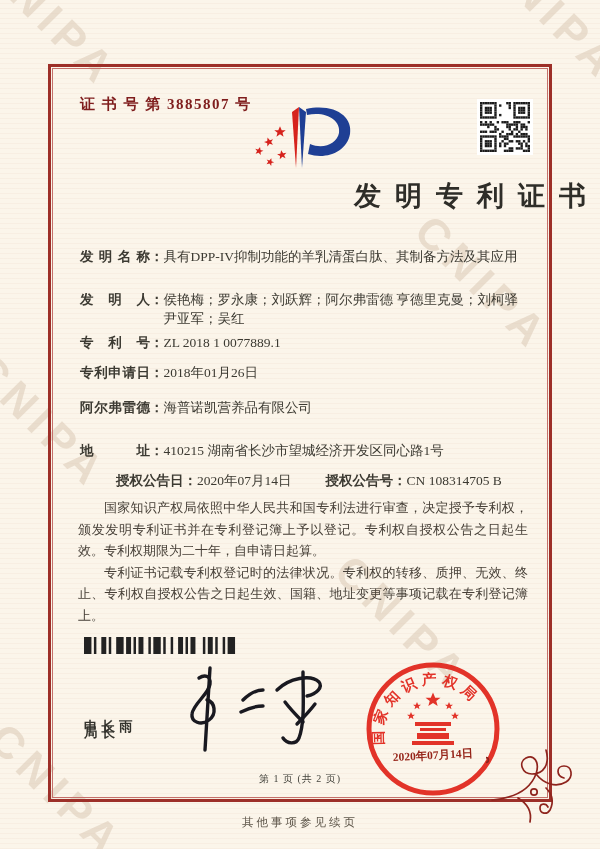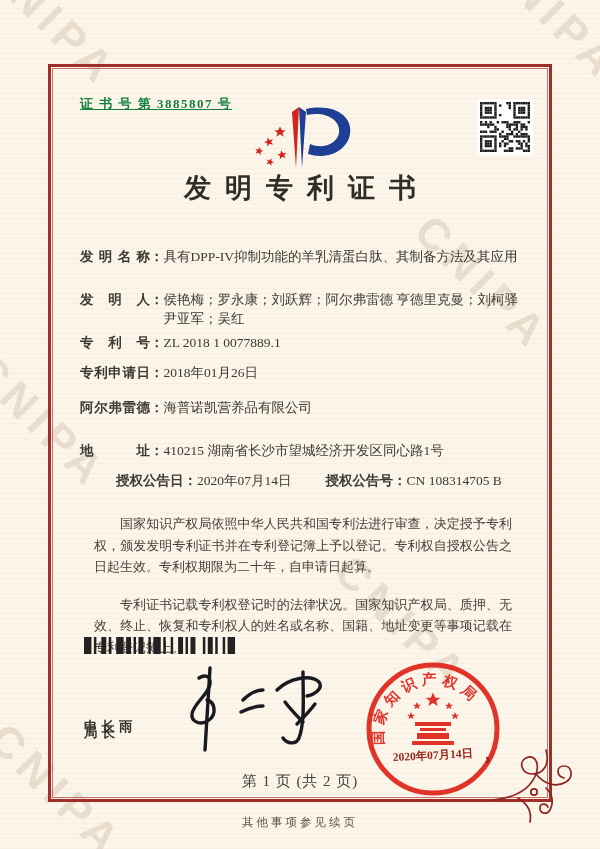--- a/index.html
+++ b/index.html
@@ -22,38 +22,38 @@
     transform:rotate(45deg);white-space:nowrap;pointer-events:none;
   }
   .frame{
     position:absolute;left:48px;top:64px;width:498px;height:732px;
     border:3px solid #9d2f28;z-index:1;
   }
   .frame::after{
     content:"";position:absolute;inset:1px;border:1px solid #c5706a;pointer-events:none;
   }
   .abs{position:absolute;z-index:2;}
-  .cert-no{left:80px;top:95px;font-size:13px;letter-spacing:1.5px;color:#15803d;font-weight:600;text-decoration:underline;}
+  .cert-no{left:80px;top:95px;font-size:15px;letter-spacing:1.5px;color:#7f1d1d;font-weight:600;}
   .title{
-    left:0;right:0;top:170px;text-align:center;
+    left:0;right:0;top:178px;text-align:right;
     font-size:27px;font-weight:bold;color:#2e2d28;
     letter-spacing:14px;text-indent:14px;
   }
   .row{left:80px;font-size:13.5px;color:#3c3a32;line-height:19px;white-space:nowrap;}
   .flabel{display:inline-block;width:70px;text-align:justify;text-align-last:justify;font-weight:600;vertical-align:top;}
   .colon{font-weight:600;vertical-align:top;}
   .val{display:inline-block;vertical-align:top;}
   .pairgap{display:inline-block;width:34px;}
   .body-text{
     left:78px;top:497px;width:450px;font-size:13px;line-height:21.5px;
     color:#474038;text-align:justify;
   }
-  .body-text p{margin:16px;text-indent:2em;}
+  .body-text p{margin:0;text-indent:2em;}
   .director{left:84px;font-size:13.5px;letter-spacing:4px;color:#33322c;font-weight:600;}
-  .page-num{left:0;right:0;top:772px;text-align:center;font-size:15px;color:#45443d;letter-spacing:1px;}
+  .page-num{left:0;right:0;top:772px;text-align:center;font-size:10px;color:#45443d;letter-spacing:1px;}
   .footer-note{left:0;right:0;top:815px;text-align:center;font-size:11.5px;color:#5f574b;letter-spacing:3px;z-index:2;font-family:Liberation Serif, serif;}
   .qr-box{left:477px;top:99px;width:56px;height:56px;background:#fff;padding:3px;box-sizing:border-box;}
   svg{display:block;}
 </style>
 </head>
 <body>
 
 <span class="wm" style="left:-34px;top:-6px;">CNIPA</span>
 <span class="wm" style="left:468px;top:-12px;">CNIPA</span>
 <span class="wm" style="left:-44px;top:396px;">CNIPA</span>
@@ -322,21 +322,21 @@
 <div class="abs row" style="top:441px;">
   <span class="flabel">地址</span><span class="colon">：</span><span class="val">410215 湖南省长沙市望城经济开发区同心路1号</span>
 </div>
 
 <div class="abs row" style="top:471px;margin-left:36px;">
   <span><span style="font-weight:600;">授权公告日</span><span class="colon">：</span><span>2020年07月14日</span></span><span class="pairgap"></span><span><span style="font-weight:600;">授权公告号</span><span class="colon">：</span><span>CN 108314705 B</span></span>
 </div>
 
 <div class="abs body-text">
   <p>国家知识产权局依照中华人民共和国专利法进行审查，决定授予专利权，颁发发明专利证书并在专利登记簿上予以登记。专利权自授权公告之日起生效。专利权期限为二十年，自申请日起算。</p>
-  <p>专利证书记载专利权登记时的法律状况。国家知识产权局、质押、无效、终止、恢复和专利权人的姓名或名称、国籍、地址变更等事项记载在专利登记簿上。</p>
+  <p>专利证书记载专利权登记时的法律状况。专利权的转移、质押、无效、终止、专利权自授权公告之日起生效、国籍、地址变更等事项记载在专利登记簿上。</p>
 </div>
 
 <div class="abs" style="left:84px;top:637px;">
   <svg id="bcode" width="156" height="17" viewBox="0 0 156 17">
       <rect x="0.00" y="0" width="7.43" height="17" fill="#222"></rect>
       <rect x="9.90" y="0" width="2.48" height="17" fill="#222"></rect>
       <rect x="17.33" y="0" width="4.95" height="17" fill="#222"></rect>
       <rect x="24.76" y="0" width="2.48" height="17" fill="#222"></rect>
       <rect x="32.19" y="0" width="7.43" height="17" fill="#222"></rect>
       <rect x="42.10" y="0" width="4.95" height="17" fill="#222"></rect>

